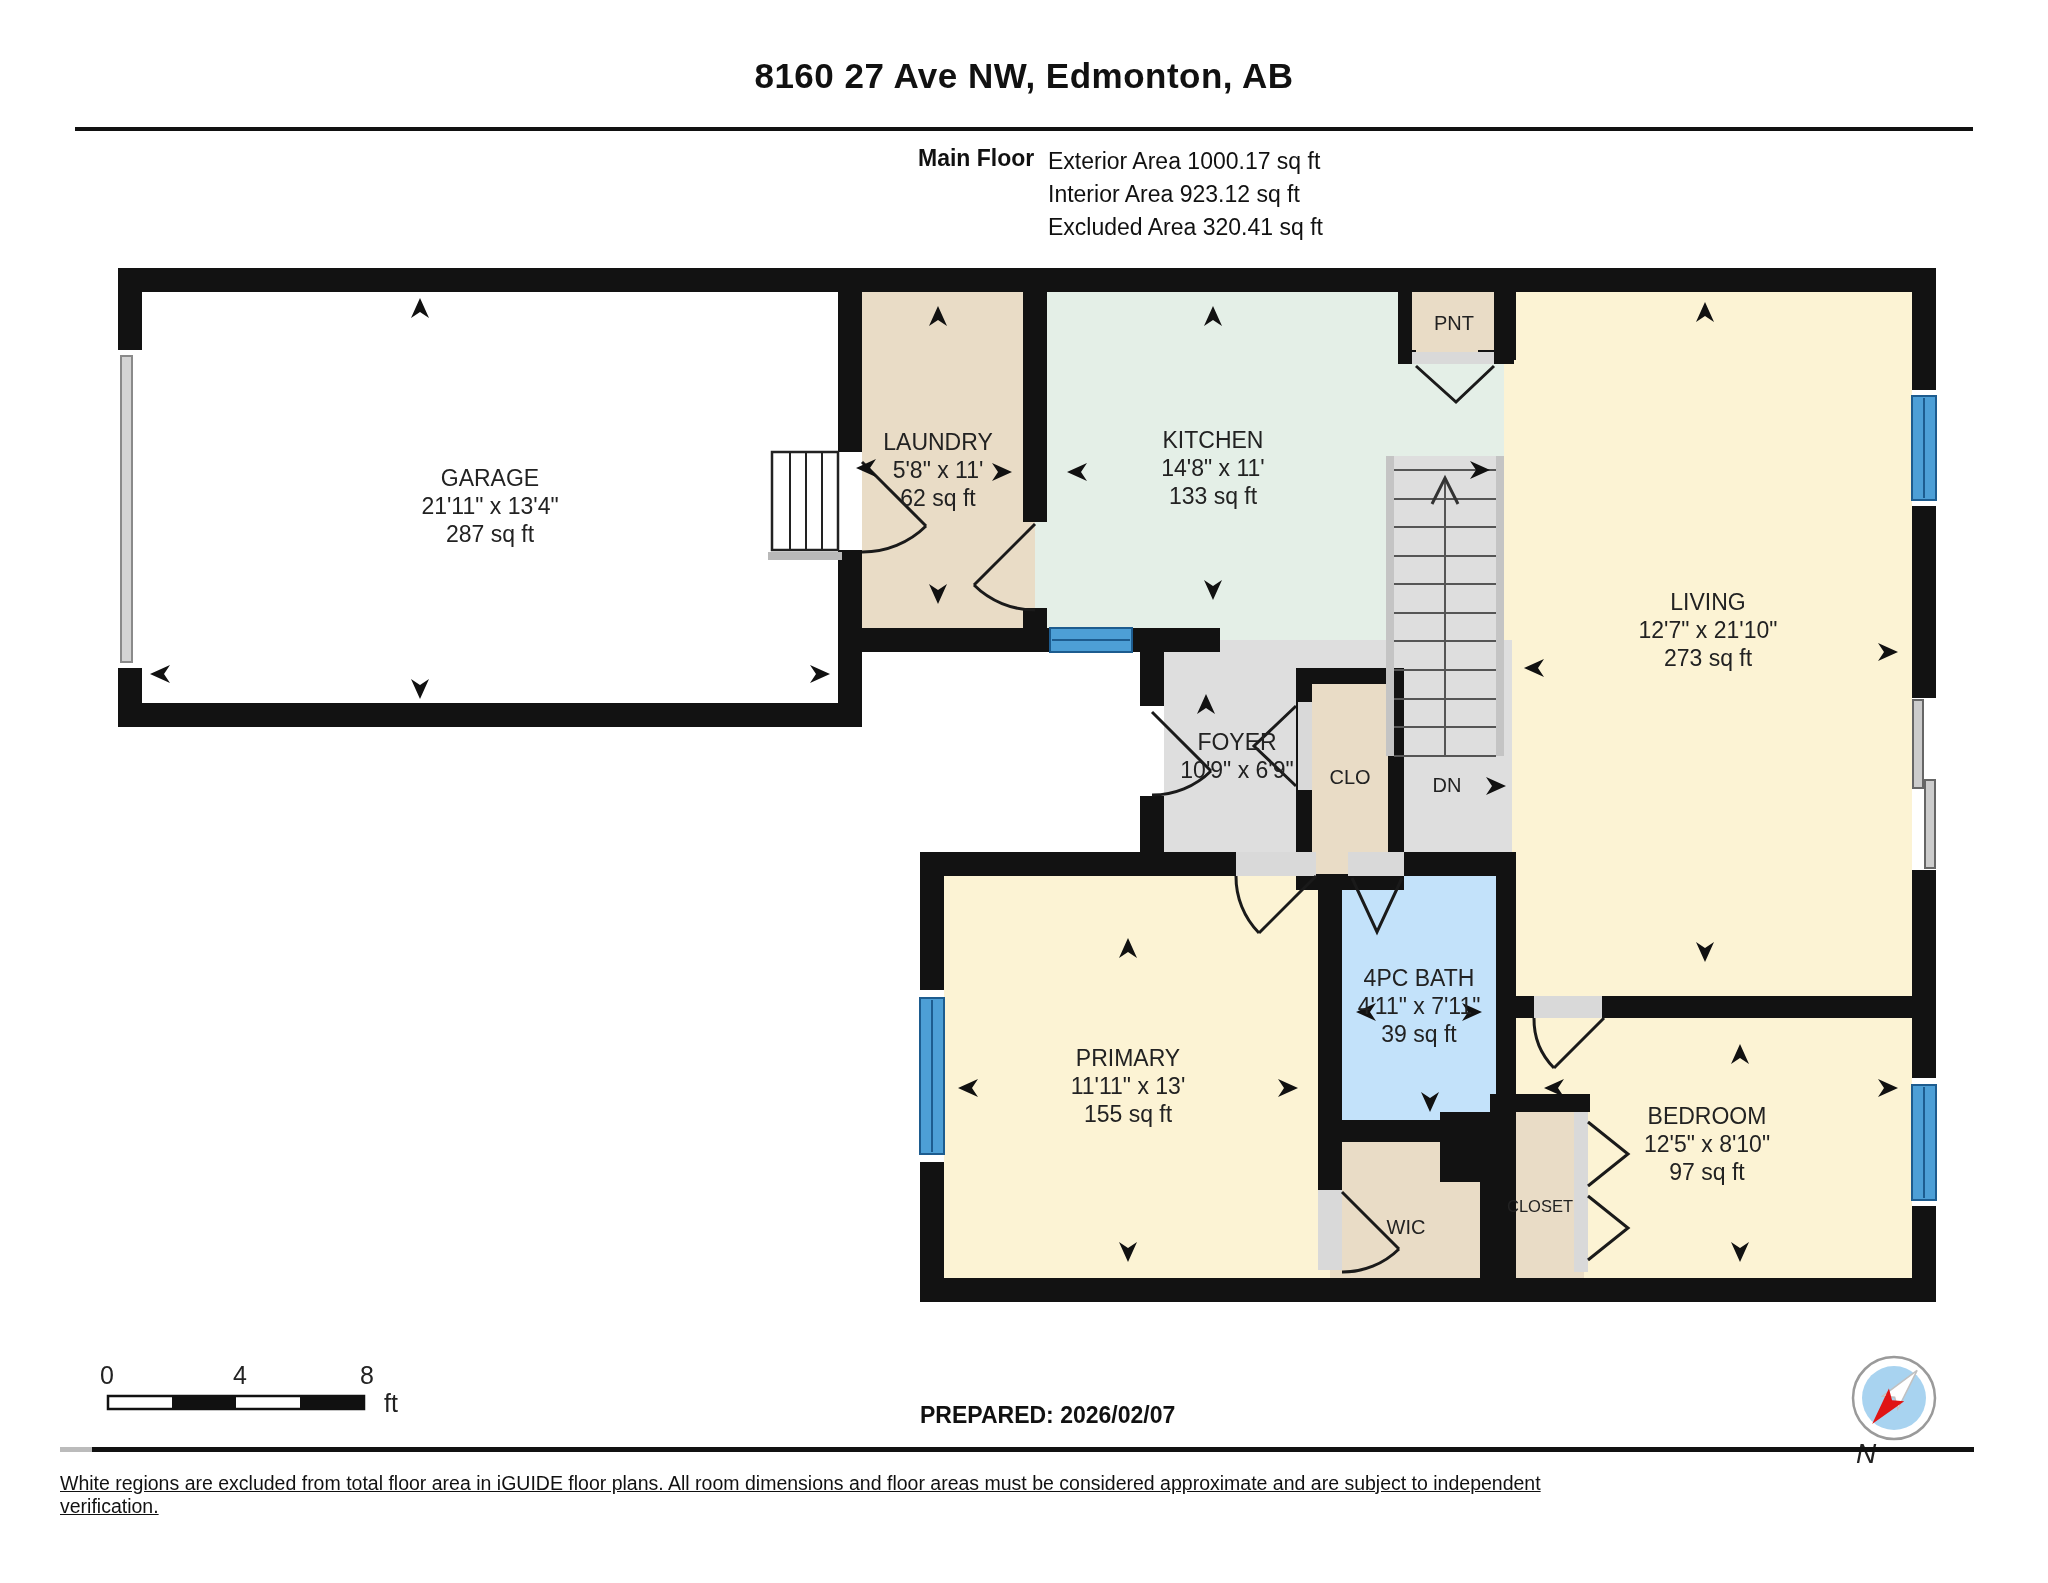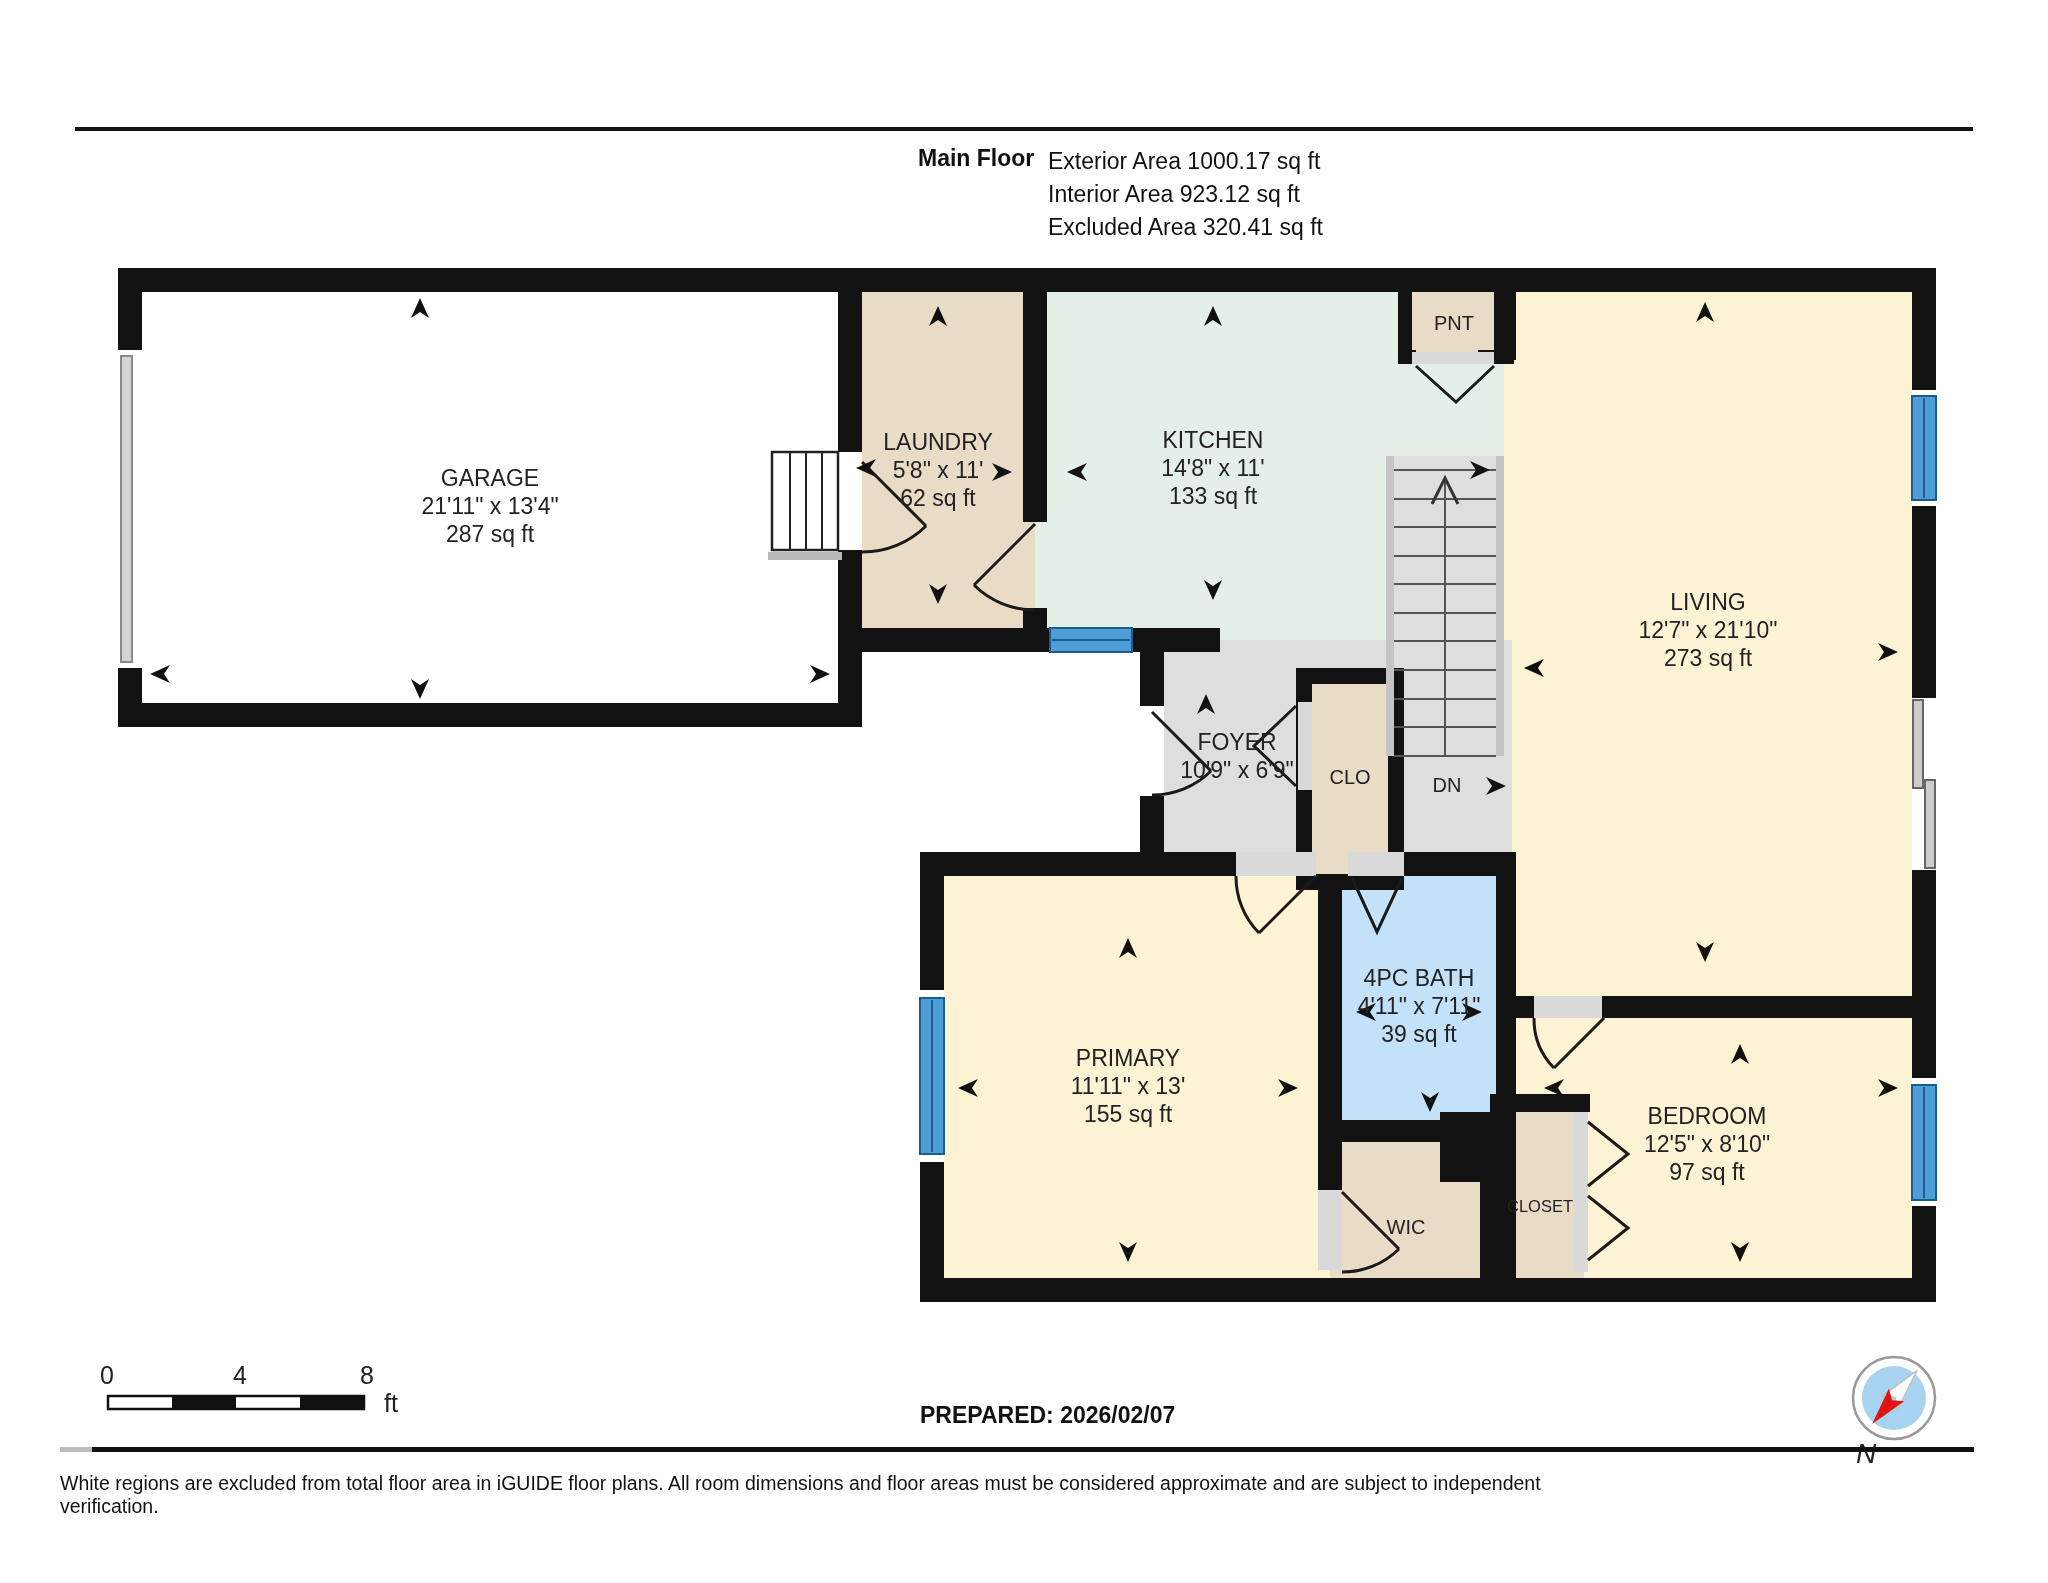--- a/index.html
+++ b/index.html
@@ -6,39 +6,40 @@
   #page{position:relative;width:2048px;height:1583px;background:#fff;
         font-family:"Liberation Sans", sans-serif;color:#111;overflow:hidden;}
   .abs{position:absolute;}
   #title{left:0;top:56px;width:100%;text-align:center;font-size:35px;font-weight:bold;letter-spacing:.5px;}
   #rule{left:75px;top:127px;width:1898px;height:4px;background:#111;}
   #floor-label{left:918px;top:145px;font-size:23px;font-weight:bold;}
   #area-block{left:1048px;top:145px;font-size:23px;line-height:33px;}
   #prepared{left:920px;top:1402px;font-size:23px;font-weight:bold;}
   #divider-light{left:60px;top:1447px;width:32px;height:5px;background:#bbb;}
   #divider{left:92px;top:1447px;width:1882px;height:5px;background:#111;}
-  #disclaimer{left:60px;top:1472px;width:1560px;font-size:19.5px;color:#111;}
+  #disclaimer{left:60px;top:1472px;width:1560px;font-size:19.5px;color:#111;text-decoration:underline;}
   svg text{font-family:"Liberation Sans", sans-serif;fill:#222;}
   .room-label{font-size:23px;}
   .room-label-sm{font-size:20px;}
   .room-label-xs{font-size:16.5px;}
   .wall{fill:#121212;}
   .gap{fill:#ffffff;}
   .sill{fill:#d9d9d9;}
   .win{fill:#4d9fd6;stroke:#1d5c8f;stroke-width:2;}
   .door-line{stroke:#1a1a1a;stroke-width:3;fill:none;}
   .tread{stroke:#555;stroke-width:2;fill:none;}
   .rail{fill:#c4c4c4;}
   .arr{fill:#111;}
 </style>
 </head>
 <body>
 
 <div id="page">
 
+  <div class="abs" id="title">8160 27 Ave NW, Edmonton, AB</div>
   <div class="abs" id="rule"></div>
   <div class="abs" id="floor-label">Main Floor</div>
   <div class="abs" id="area-block">
     <div>Exterior Area 1000.17 sq ft</div>
     <div>Interior Area 923.12 sq ft</div>
     <div>Excluded Area 320.41 sq ft</div>
   </div>
 
   <svg class="abs" style="left:0;top:240px" width="2048" height="1120" viewBox="0 240 2048 1120">
     <defs>

